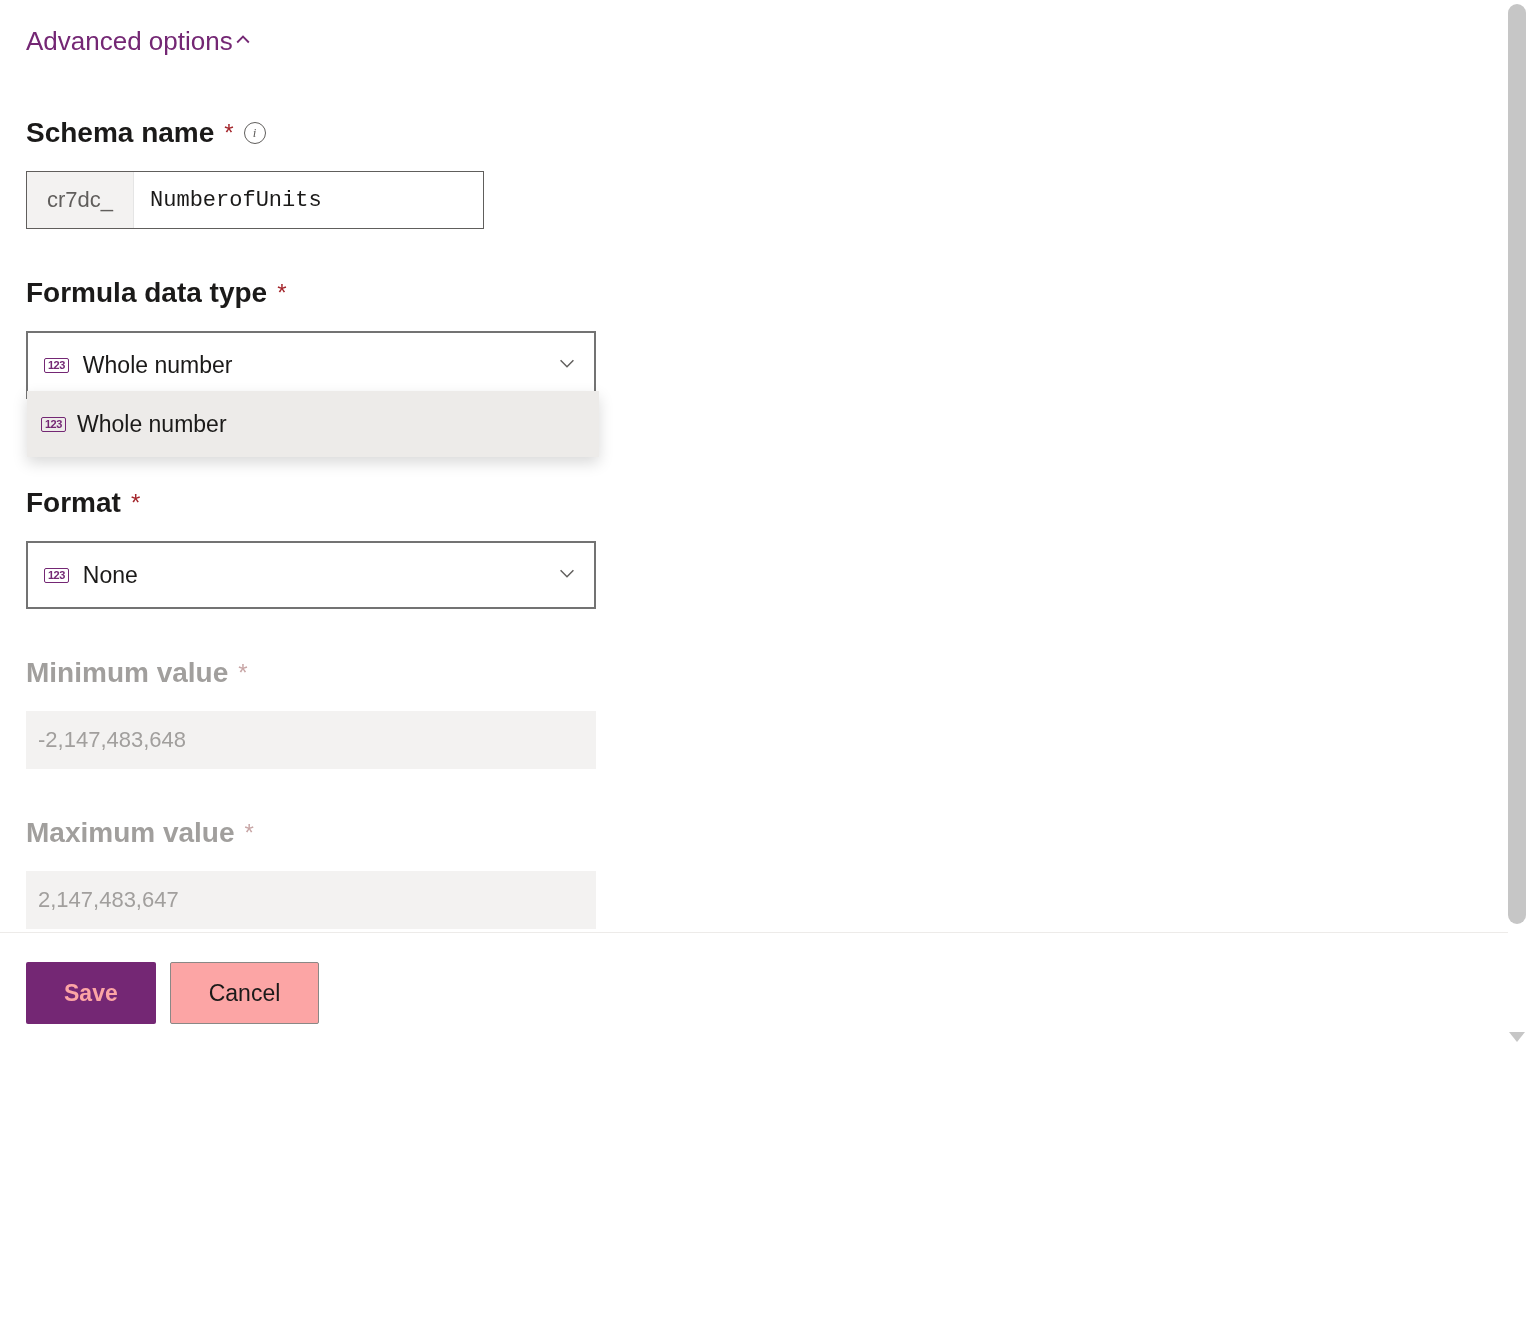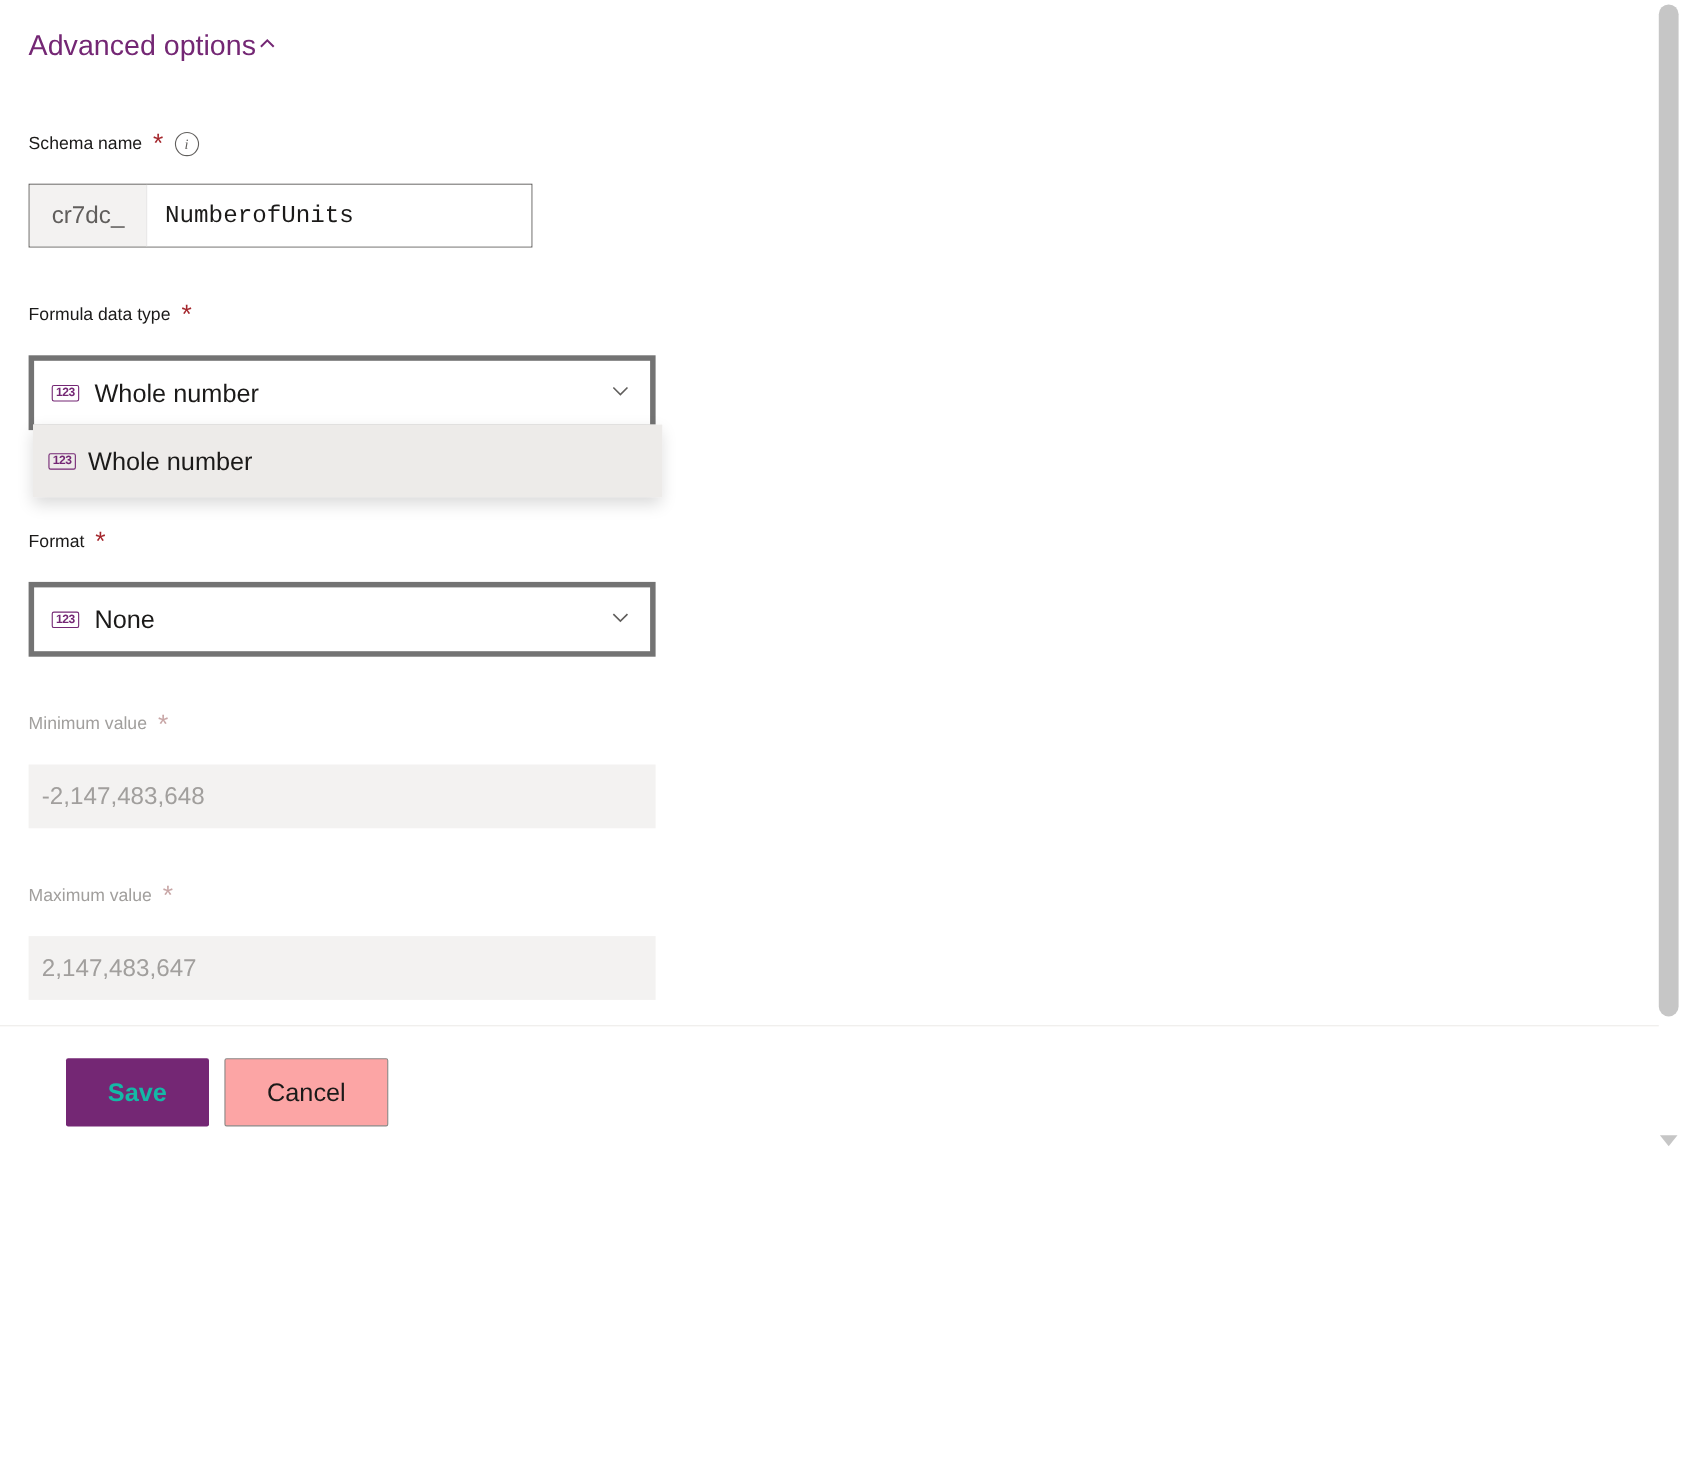--- a/index.html
+++ b/index.html
@@ -2,45 +2,45 @@
 <html><head>
 <meta charset="utf-8">
 <style>
 * { box-sizing: border-box; margin: 0; padding: 0; }
 body { font-family: "Segoe UI", Arial, sans-serif; background: #fff; width: 1530px; height: 1343px; position: relative; overflow: hidden; }
 .panel { padding: 26px 26px 0 26px; width: 1490px; }
 .adv-header { display: flex; align-items: flex-start; color: #742774; font-size: 26px; cursor: pointer; margin-bottom: 60px; }
 .adv-header svg { width: 20px; height: 20px; }
 .field-group { margin-bottom: 48px; }
 .field-label-row { display: flex; align-items: center; gap: 10px; margin-bottom: 22px; }
-.field-label { font-size: 16px; color: #1b1a19; font-weight: 400; }
+.field-label { font-size: 28px; color: #1b1a19; font-weight: 700; }
 .field-label.dim { color: #a19f9d; }
 .req { color: #a4262c; font-size: 24px; }
 .req.dim { color: #c8a6a6; }
 .info-circle { width: 22px; height: 22px; border: 1.5px solid #605e5c; border-radius: 50%; display: flex; align-items: center; justify-content: center; font-size: 13px; color: #605e5c; font-family: Georgia, serif; font-style: italic; }
 .schema-box { display: flex; width: 458px; height: 58px; border: 1px solid #605e5c; }
 .schema-prefix { background: #f3f2f1; color: #605e5c; font-size: 22px; display: flex; align-items: center; padding: 0 20px; border-right: 1px solid #e5e5e5; }
 .schema-input { flex: 1; border: none; outline: none; font-size: 22px; padding: 0 16px; color: #1b1a19; font-family: Liberation Mono, monospace; }
-.combo { width: 570px; height: 68px; border: 5px solid #737373; display: flex; align-items: center; padding: 0 16px; cursor: pointer; background: #fff; position: relative; }
+.combo { width: 570px; height: 68px; border: 2px solid #737373; display: flex; align-items: center; padding: 0 16px; cursor: pointer; background: #fff; position: relative; }
 .combo-ic { margin-right: 14px; display: flex; align-items: center; }
 .combo-text { font-size: 23px; color: #1b1a19; flex: 1; }
 .combo-chev { margin-left: auto; }
 .combo-chev svg { width: 22px; height: 22px; }
 .num123 { border: 1.5px solid #742774; color: #742774; font-size: 11px; font-weight: 600; padding: 1px 3px; border-radius: 2px; line-height: 1; letter-spacing: -0.5px; }
 .dec00 { color: #742774; font-size: 18px; font-weight: 400; letter-spacing: -0.5px; }
 .dropdown-pop { position: absolute; top: 58px; left: -1px; width: 572px; background: #fff; box-shadow: 0 6px 14px rgba(0,0,0,0.15); z-index: 10; }
 .dropdown-opt { display: flex; align-items: center; padding: 0 14px; height: 66px; cursor: pointer; }
 .dropdown-opt.sel { background: #edebe9; }
 .dropdown-opt .opt-ic { width: 36px; display: flex; align-items: center; }
 .dropdown-opt .opt-text { font-size: 23px; color: #1b1a19; }
 .ro-box { width: 570px; height: 58px; background: #f3f2f1; display: flex; align-items: center; padding: 0 12px; font-size: 22px; color: #a19f9d; }
 .footer-sep { position: absolute; left: 0; right: 22px; top: 932px; height: 1px; background: #edebe9; }
 .footer { position: absolute; left: 26px; top: 962px; display: flex; gap: 14px; }
 .btn { height: 62px; padding: 0 38px; font-size: 23px; border-radius: 2px; cursor: pointer; font-family: inherit; }
-.btn-primary { background: #742774; color: #14b8a6; border: none; font-weight: 600; margin-left: 34px; }
+.btn-primary { background: #742774; color: #fca5a5; border: none; font-weight: 600; }
 .btn-secondary { background: #fca5a5; color: #1b1a19; border: 1px solid #8a8886; }
 .scrollbar-track { position: absolute; right: 2px; top: 0; width: 22px; height: 1040px; display: flex; flex-direction: column; align-items: center; }
 .scrollbar-thumb { width: 18px; height: 920px; background: #c6c6c6; border-radius: 9px; margin-top: 4px; }
 .scrollbar-arrow { width: 0; height: 0; border-left: 8px solid transparent; border-right: 8px solid transparent; border-top: 10px solid #c6c6c6; position: absolute; right: 5px; top: 1032px; }
 .fmt-group-wrap { margin-top: 88px; }
 </style>
 </head>
 <body>
 
 <div class="panel">

